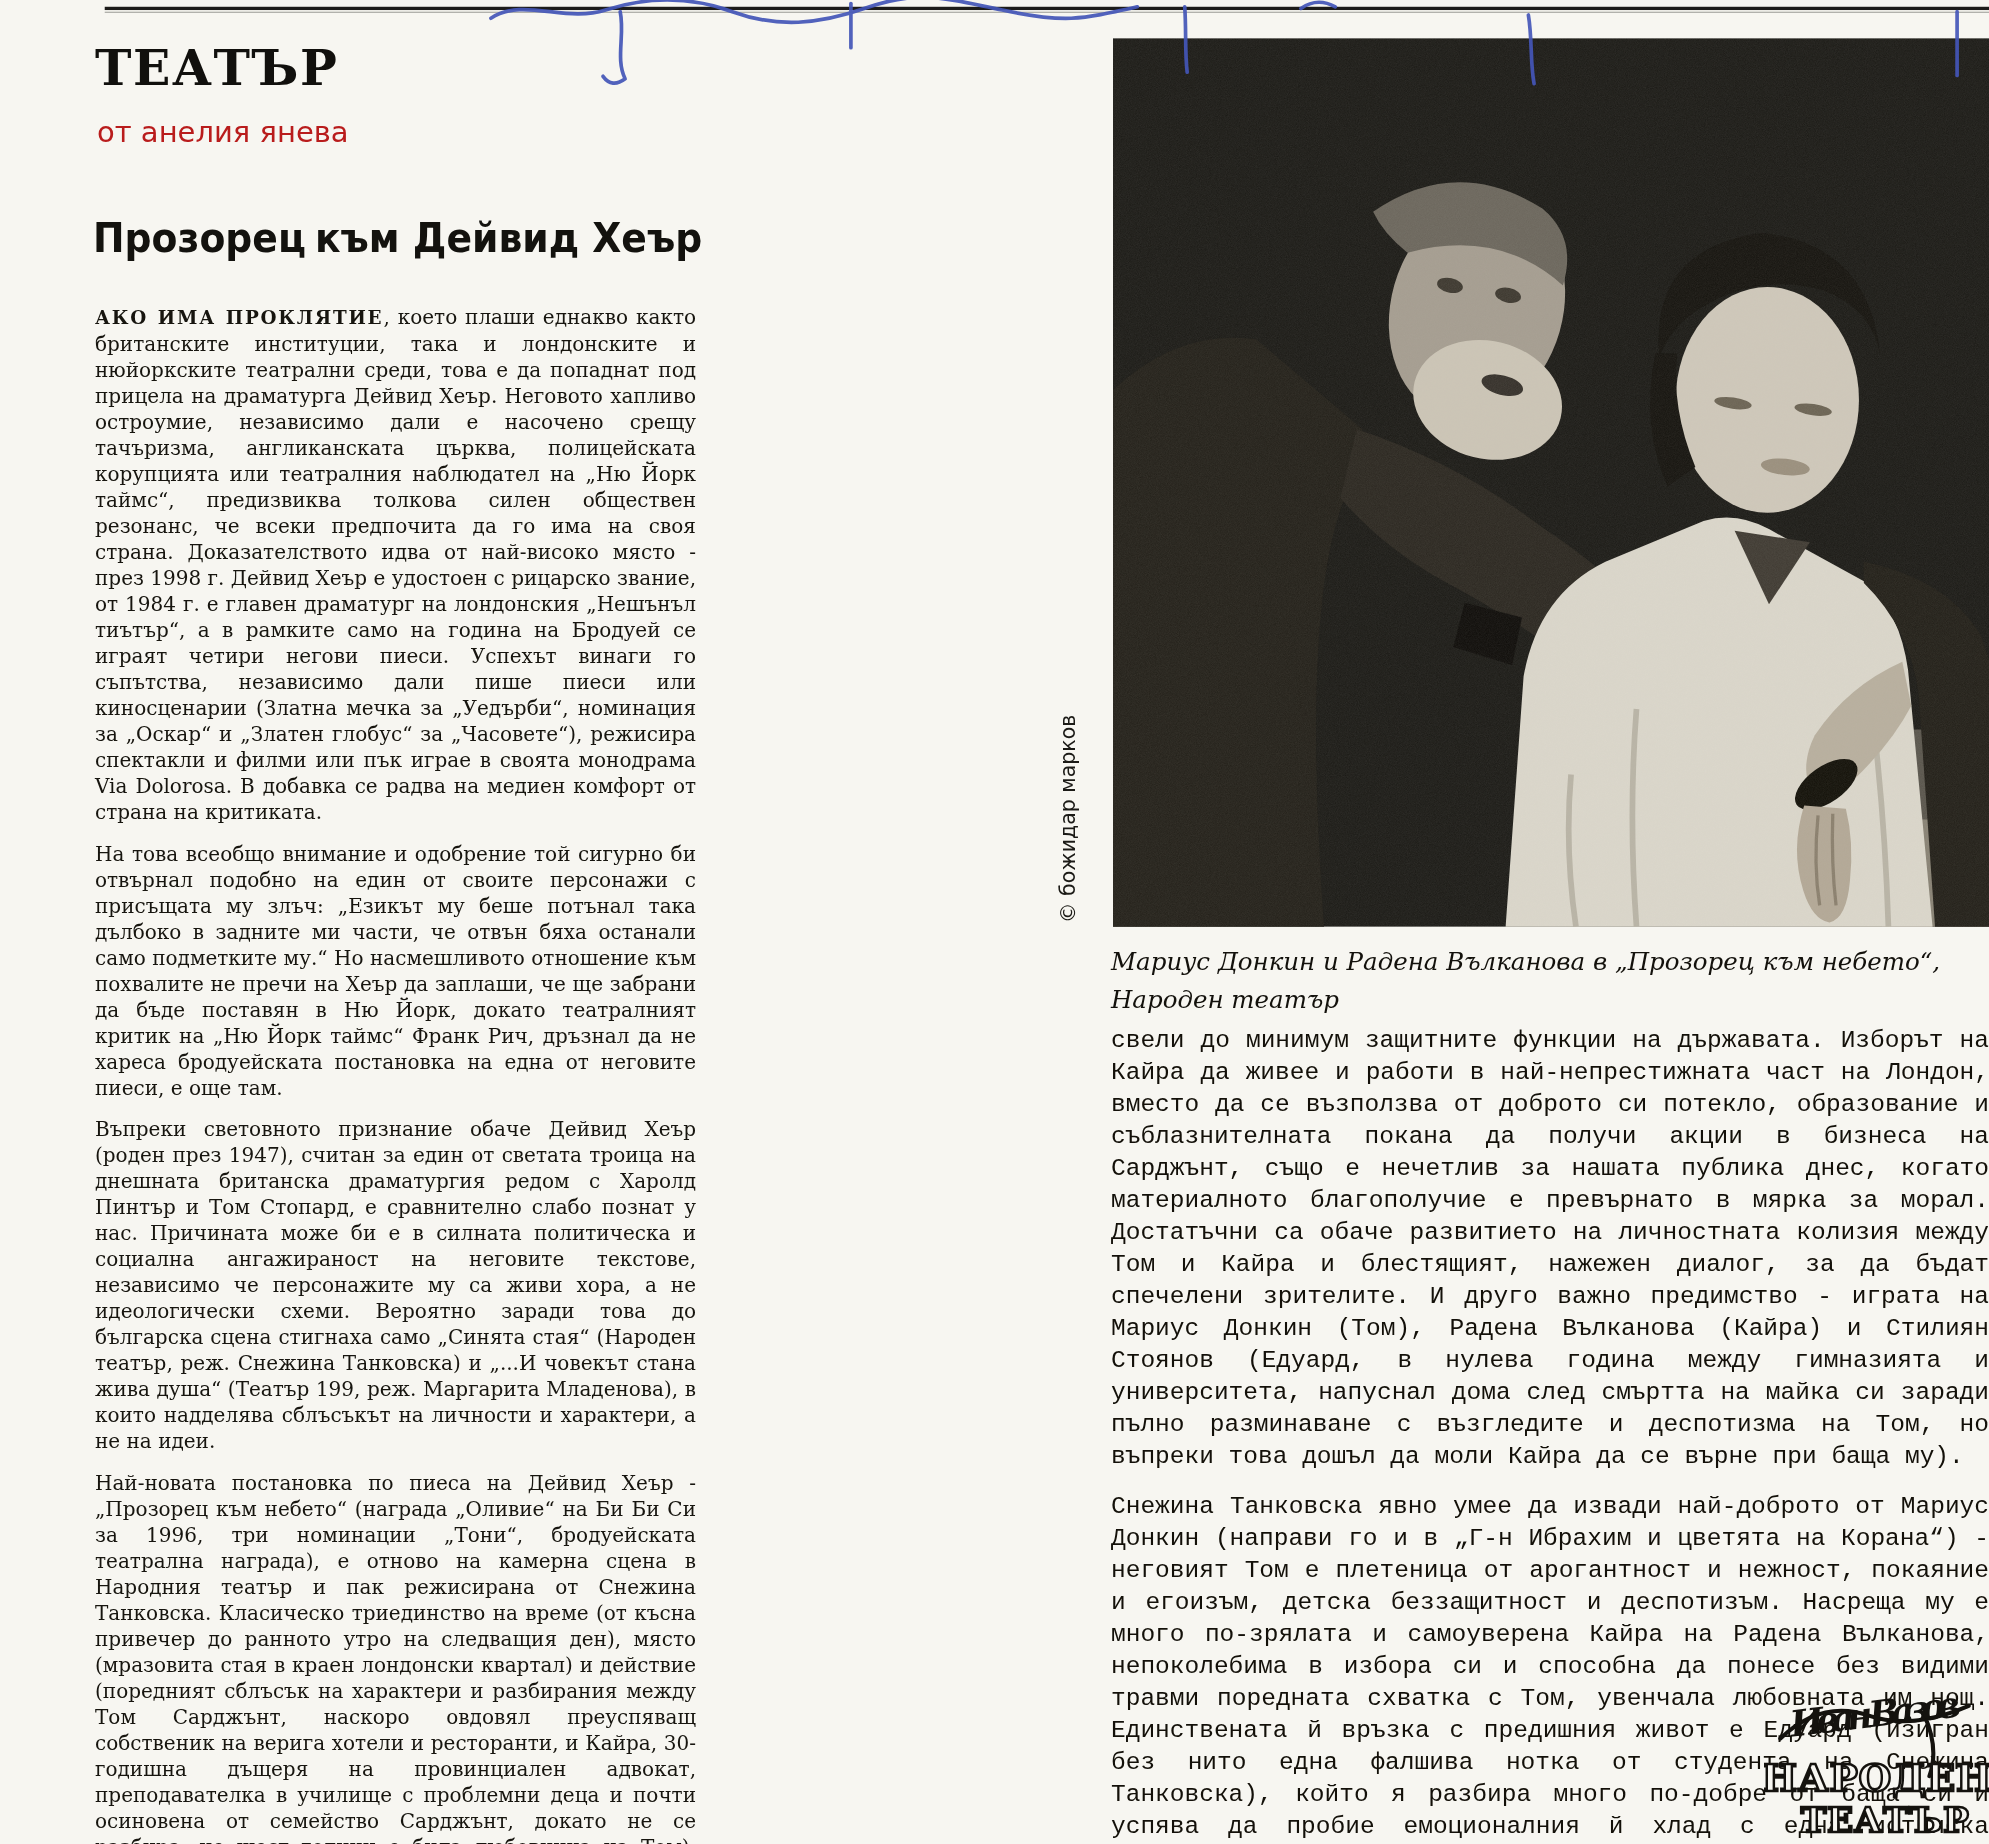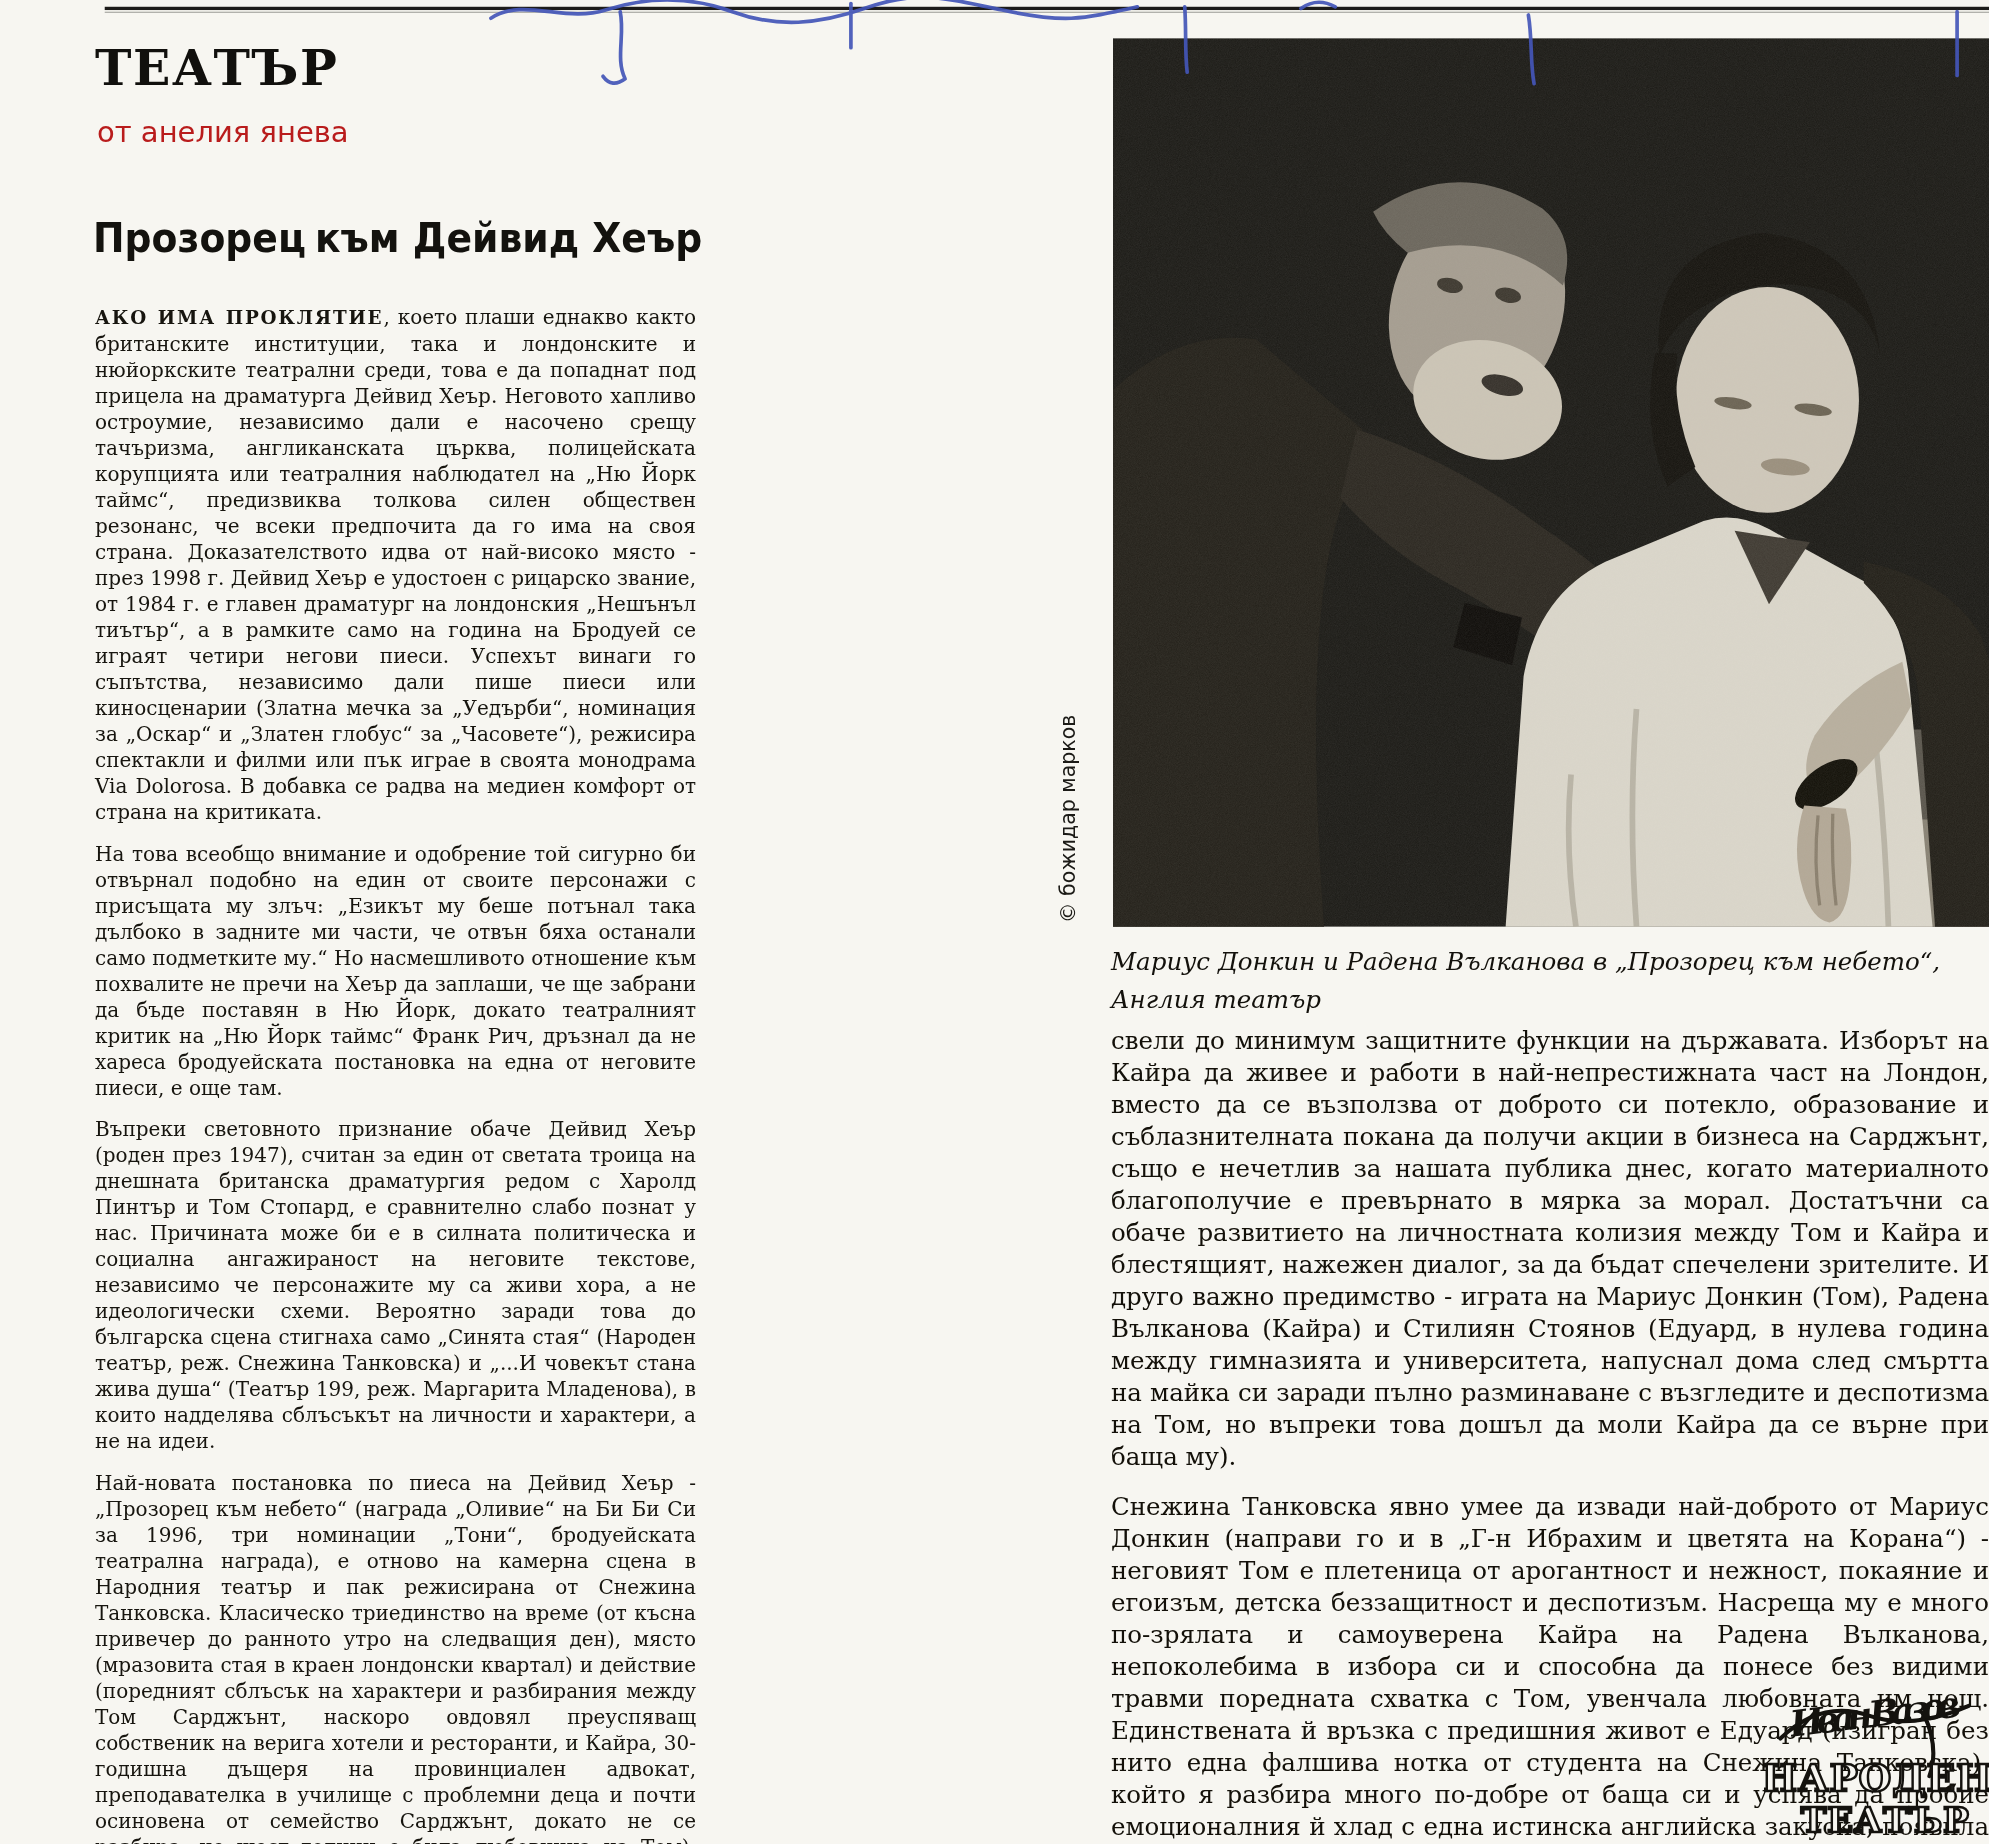--- a/index.html
+++ b/index.html
@@ -35,21 +35,21 @@
     text-align:justify;font-size:20px;line-height:26px;
     color:#17150f;
   }
   .col-left p{margin:0 0 15.5px 0;}
   .lead{font-weight:bold;letter-spacing:1.8px;font-size:18.4px;}
   .col-right{
     position:absolute;left:1111px;top:1025px;width:878px;
     text-align:justify;font-size:24.5px;line-height:32px;
     color:#131009;
   }
-  .col-right p{margin:0 0 18px 0;}
+  .col-right p{margin:0 0 18px 0;font-family:Liberation Mono, monospace;}
   .photo-frame{position:absolute;left:1113px;top:38px;width:876px;height:889px;}
   .photo-frame svg{display:block;}
   .credit{
     position:absolute;left:1056px;top:923px;
     transform:rotate(-90deg);transform-origin:0 0;
     font-family:"DejaVu Sans", sans-serif;font-size:20.5px;
     white-space:nowrap;color:#1b1a16;
   }
   .caption{
     position:absolute;left:1111px;top:943px;width:878px;
@@ -127,21 +127,21 @@
       <ellipse cx="872" cy="912" rx="44" ry="22" fill="#121008" transform="rotate(-35 872 912)"></ellipse>
       <path d="M845,938 Q828,992 844,1042 Q855,1077 876,1081 Q897,1076 901,1030 Q906,982 896,942 Z" fill="#b3a896"></path>
       <path d="M862,950 q-6,60 2,110 M880,948 q-2,62 4,112" stroke="#8a7f6d" stroke-width="4" fill="none"></path>
     </g>
     <rect width="1071" height="1086" filter="url(#grain)" opacity="0.55"></rect>
   </svg>
 </div>
 
 <div class="credit">© божидар марков</div>
 
-<div class="caption">Мариус Донкин и Радена Вълканова в „Прозорец към небето“, Англия театър</div>
+<div class="caption">Мариус Донкин и Радена Вълканова в „Прозорец към небето“, Народен театър</div>
 
 <div class="col-right">
   <p>свели до минимум защитните функции на държавата. Изборът на Кайра да живее и работи в най-непрестижната част на Лондон, вместо да се възползва от доброто си потекло, образование и съблазнителната покана да получи акции в бизнеса на Сарджънт, също е нечетлив за нашата публика днес, когато материалното благополучие е превърнато в мярка за морал. Достатъчни са обаче развитието на личностната колизия между Том и Кайра и блестящият, нажежен диалог, за да бъдат спечелени зрителите. И друго важно предимство - играта на Мариус Донкин (Том), Радена Вълканова (Кайра) и Стилиян Стоянов (Едуард, в нулева година между гимназията и университета, напуснал дома след смъртта на майка си заради пълно разминаване с възгледите и деспотизма на Том, но въпреки това дошъл да моли Кайра да се върне при баща му).</p>
   <p>Снежина Танковска явно умее да извади най-доброто от Мариус Донкин (направи го и в „Г-н Ибрахим и цветята на Корана“) - неговият Том е плетеница от арогантност и нежност, покаяние и егоизъм, детска беззащитност и деспотизъм. Насреща му е много по-зрялата и самоуверена Кайра на Радена Вълканова, непоколебима в избора си и способна да понесе без видими травми поредната схватка с Том, увенчала любовната им нощ. Единствената й връзка с предишния живот е Едуард (изигран без нито една фалшива нотка от студента на Снежина Танковска), който я разбира много по-добре от баща си и успява да пробие емоционалния й хлад с една истинска английска закуска, появила се като по магия в сумрака на настъпващото утро. Просто и затова въздействащо. Като пиесата на Хеър. И спектакъла в Народния театър.</p>
 </div>
 
 <svg class="stamp" width="226" height="154" viewBox="0 0 276 188">
   <path d="M20,58 Q70,10 128,30 Q180,48 250,18 M196,30 q18,40 6,74" fill="none" stroke="#14120e" stroke-width="5" stroke-linecap="round"></path>
   <text x="34" y="56" font-family="DejaVu Serif, serif" font-style="italic" font-weight="bold" font-size="44" letter-spacing="-3" fill="#14120e" transform="rotate(-7 34 56)" textLength="206">Иван Вазов</text>
   <text x="138" y="122" text-anchor="middle" font-family="DejaVu Serif, serif" font-weight="bold" font-size="46" letter-spacing="1" fill="#f7f6f1" stroke="#14120e" stroke-width="3">НАРОДЕН</text>

